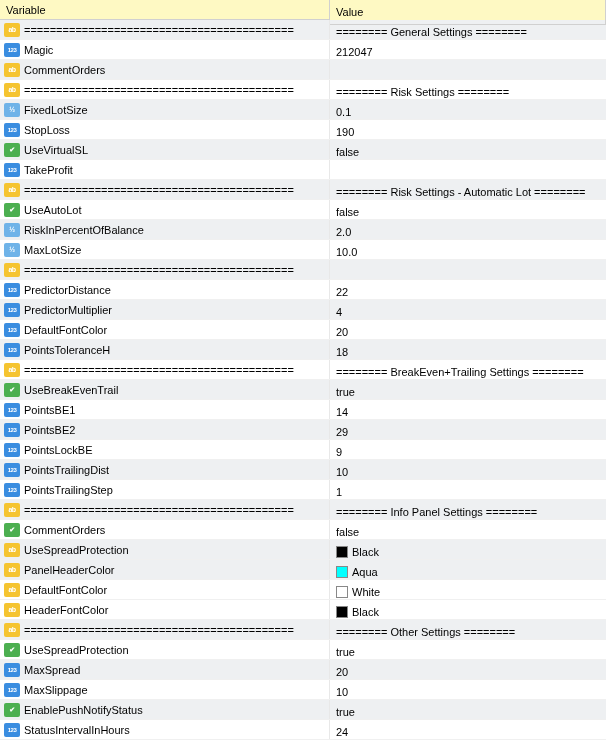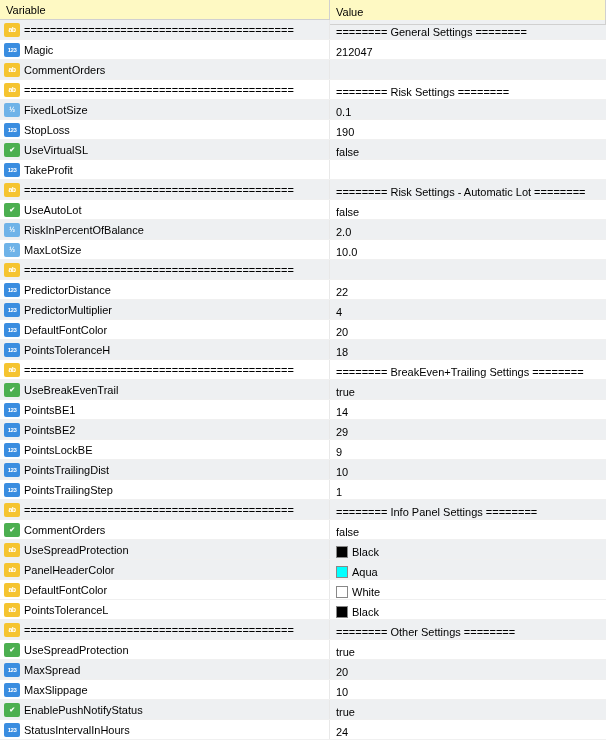--- a/index.html
+++ b/index.html
@@ -338,21 +338,21 @@
           <span class="var-name">DefaultFontColor</span>
         </div>
         <div class="col-val">
           <span class="swatch" style="background: rgb(255, 255, 255);"></span>
           <span class="val-text">White</span>
         </div>
       </div>
       <div class="row">
         <div class="col-var">
           <div class="type-icon ic-color">ab</div>
-          <span class="var-name">PointsToleranceL</span>
+          <span class="var-name">HeaderFontColor</span>
         </div>
         <div class="col-val">
           <span class="swatch" style="background: rgb(0, 0, 0);"></span>
           <span class="val-text">Black</span>
         </div>
       </div>
       <div class="row alt">
         <div class="col-var">
           <div class="type-icon ic-ab">ab</div>
           <span class="var-name">==========================================</span>

